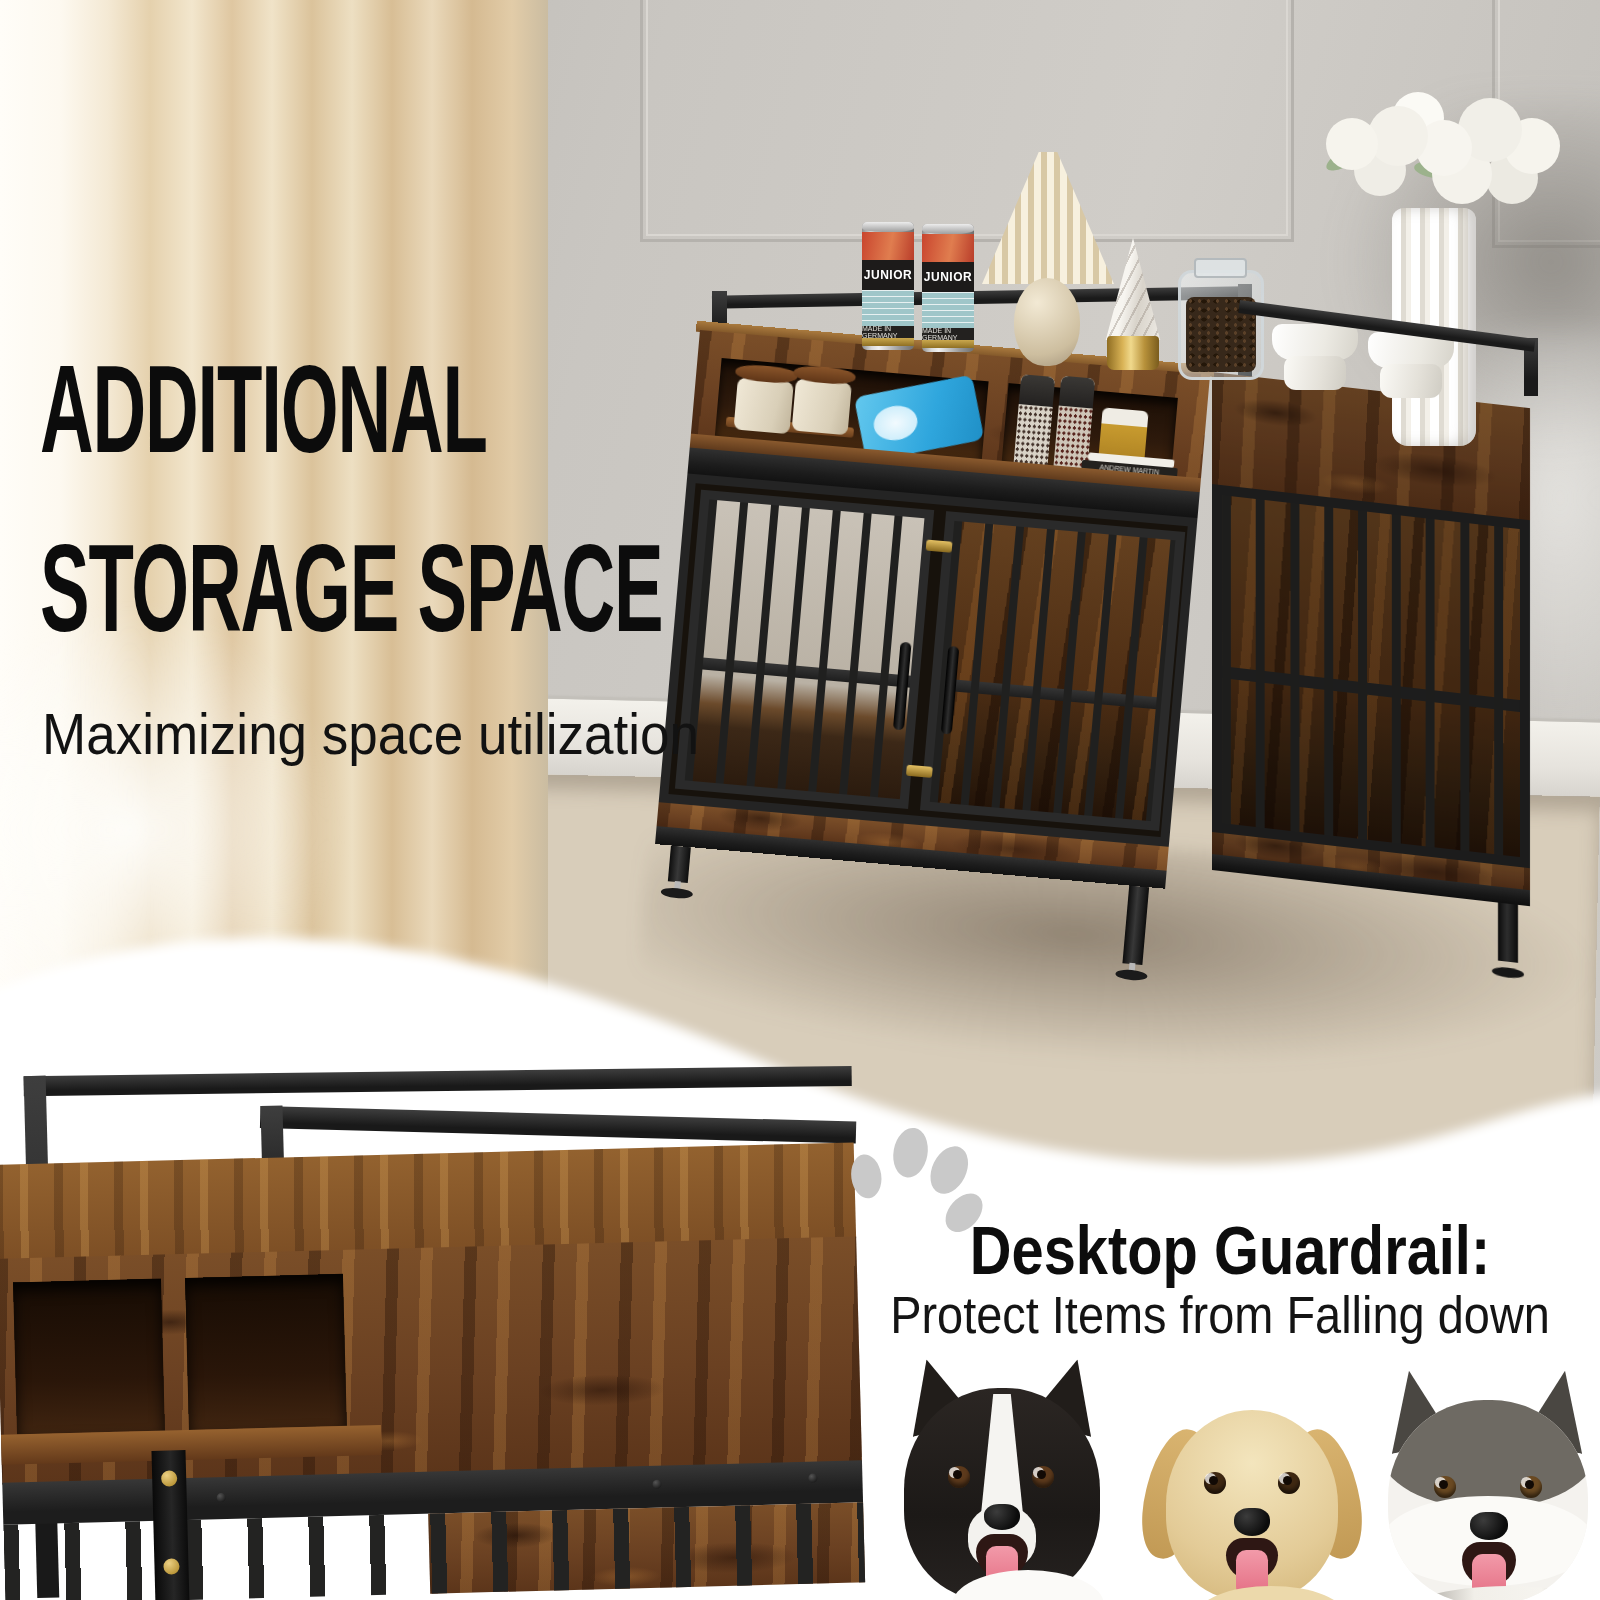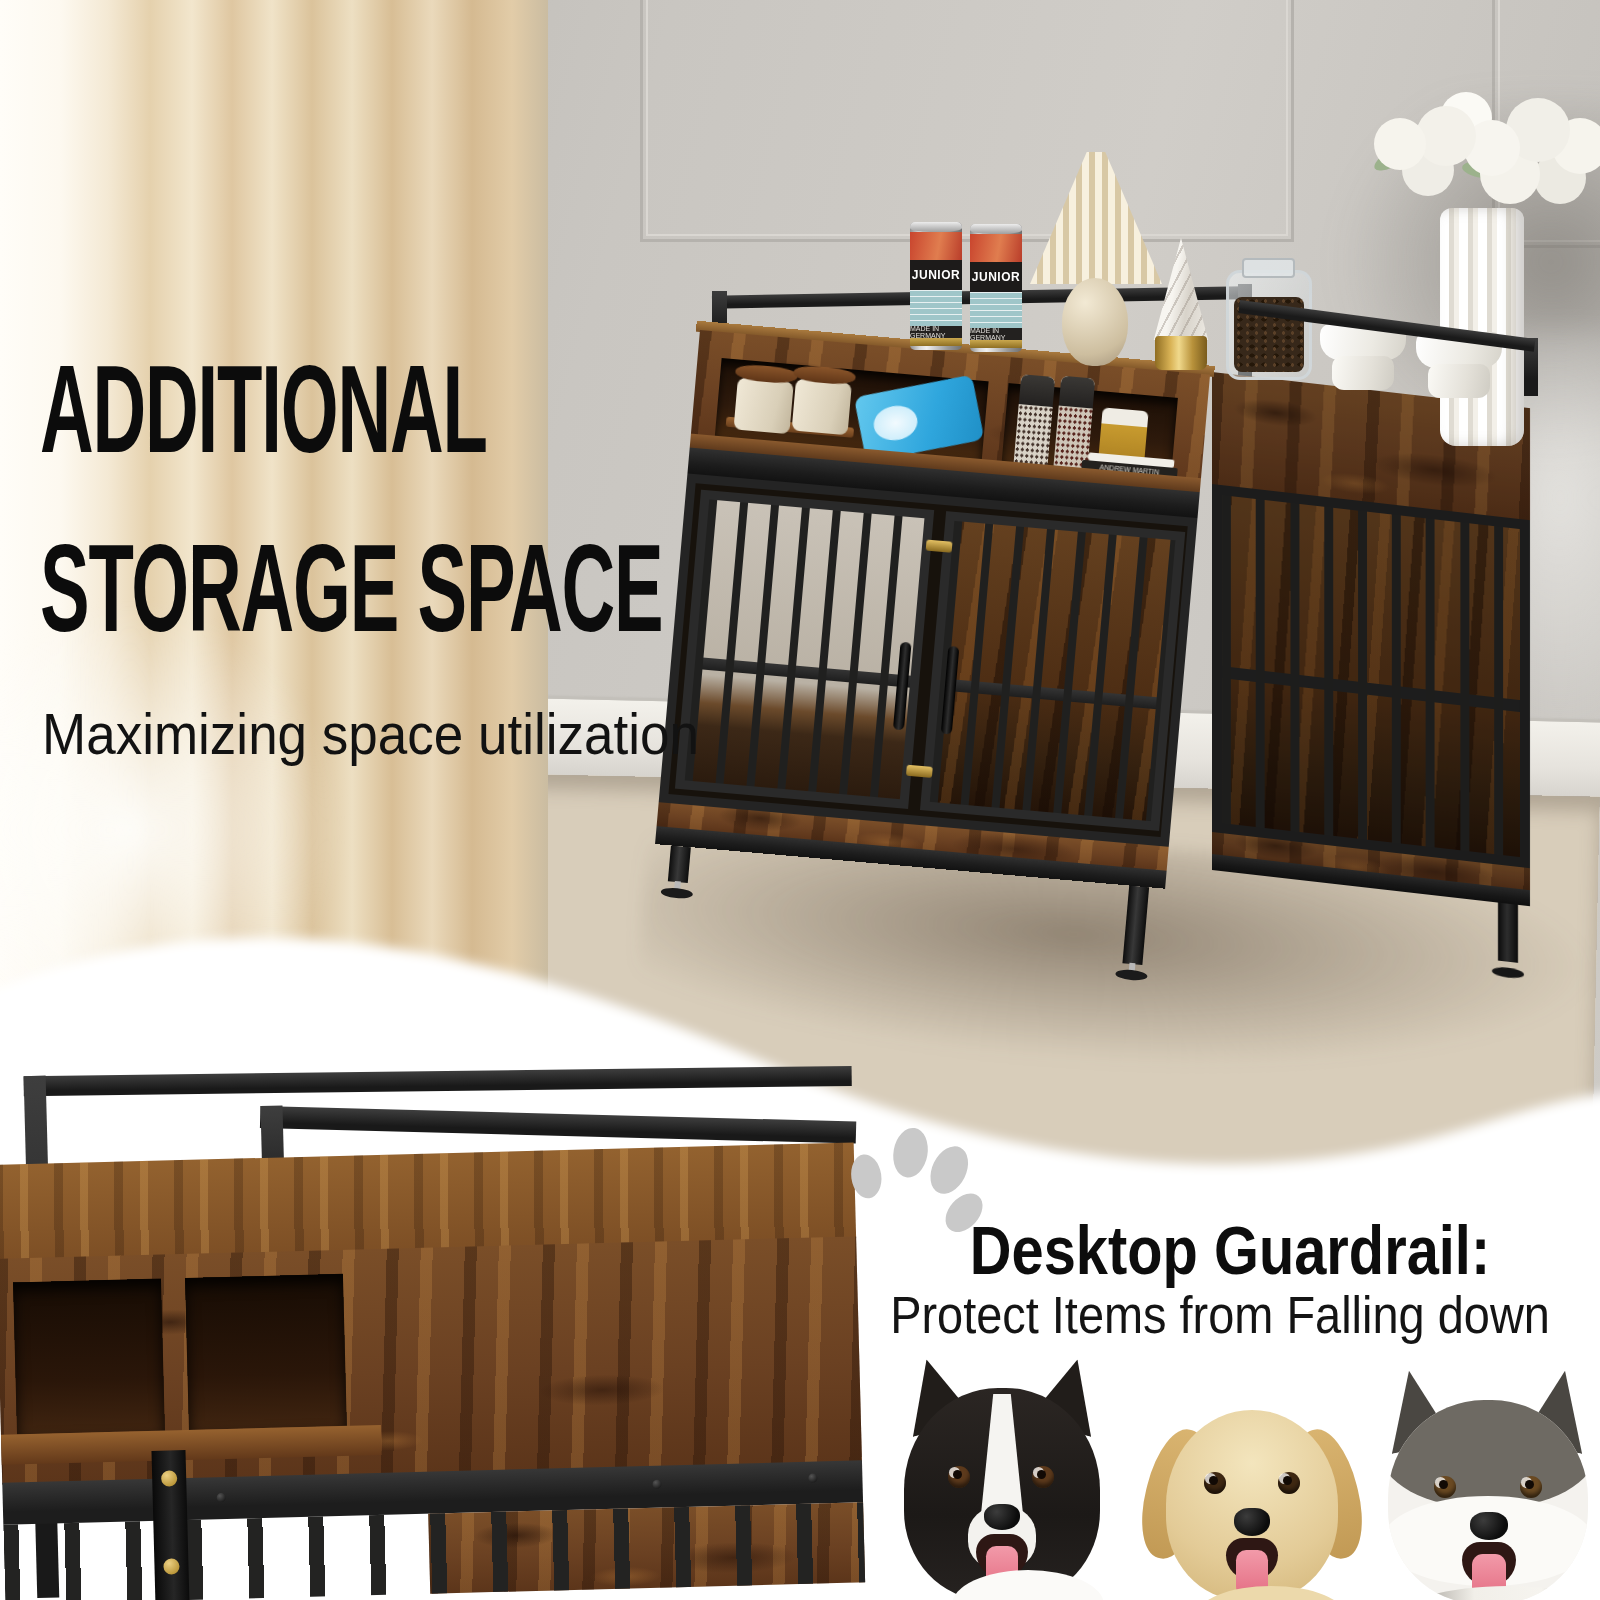--- a/index.html
+++ b/index.html
@@ -74,21 +74,21 @@
   .side-band{position:absolute;left:0;top:0;width:318px;height:112px;}
   .side-cage{position:absolute;left:0;top:112px;width:318px;height:348px;border:10px solid #222;box-sizing:border-box;}
   .side-cage .bars{position:absolute;inset:0;background:repeating-linear-gradient(90deg,#232322 0 9px,rgba(0,0,0,0) 9px 34px);}
   .side-cage .mid{position:absolute;left:0;right:0;top:52%;height:12px;background:#232323;}
 
   
   .rail{position:absolute;background:linear-gradient(#3c3c3c,#1a1a1a 70%);z-index:2;}
   .rail-front{z-index:6;}
 
   
-  .item{position:absolute;z-index:5;margin-left:48px;}
+  .item{position:absolute;z-index:5;}
   .can{width:52px;height:128px;border-radius:5px;overflow:hidden;background:linear-gradient(90deg,#8f8f8f,#d9d9d9 18%,#f0f0f0 32%,#9a9a9a 72%,#6f6f6f);}
   .can .rim{height:10px;background:linear-gradient(#ececec,#9f9f9f);border-radius:0 0 40% 40%;}
   .can .l-red{height:28px;background:linear-gradient(100deg,#c9452e,#e07d4f 55%,#b93d2a);}
   .can .l-black{height:30px;background:#1d1b1a;color:#fff;font-weight:bold;font-size:12px;letter-spacing:.5px;display:flex;align-items:center;justify-content:center;}
   .can .l-teal{height:36px;background:#9fc6c9;background-image:repeating-linear-gradient(rgba(255,255,255,.75) 0 1px,rgba(0,0,0,0) 1px 6px);}
   .can .l-made{height:12px;background:#23211f;color:#e0ded9;font-size:7px;display:flex;align-items:center;justify-content:center;transform-origin:center;}
   .can .gold{height:8px;background:linear-gradient(#caa84e,#8f6f23);}
   .lampshade{width:132px;height:132px;clip-path:polygon(43% 0,57% 0,100% 100%,0 100%);
     background:repeating-linear-gradient(90deg,#f7f0de 0 7px,#d8c8a5 7px 13px);}
   .lampbase{width:66px;height:88px;border-radius:50% 50% 46% 46%;

